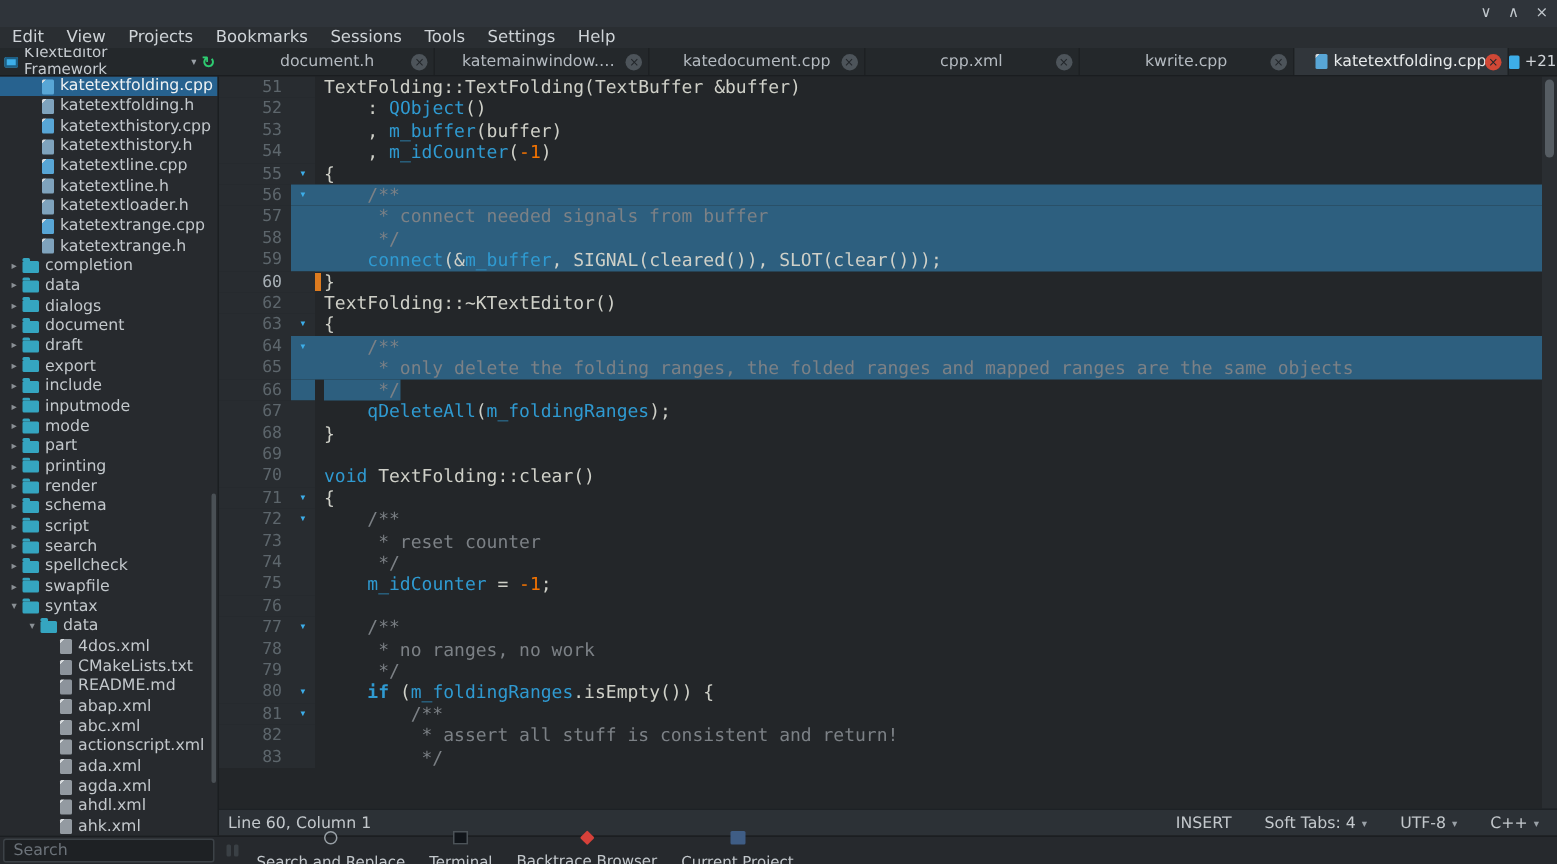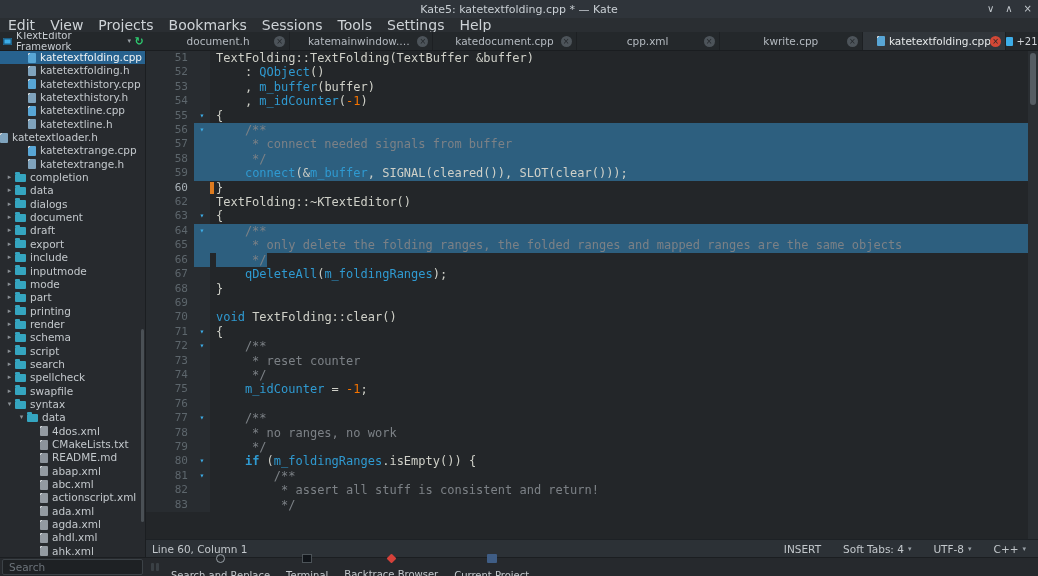--- a/index.html
+++ b/index.html
@@ -6,21 +6,21 @@
   .app{width:1038px;height:576px;overflow:hidden;position:relative;
        font-family:"DejaVu Sans",sans-serif;color:#c6cbd0;background:#232629;
        display:flex;flex-direction:column;}
   
   .titlebar{height:18px;background:#2f343a;display:flex;align-items:center;
             justify-content:center;position:relative;font-size:11px;color:#c9cfd4;flex:none;}
   .tb-controls{position:absolute;right:6px;top:0;height:18px;display:flex;align-items:center;gap:11px;}
   .win-btn{font-size:10px;color:#c2c8cd;line-height:18px;cursor:default;}
   
   .menubar{height:14px;background:#2a2e32;display:flex;align-items:center;gap:15px;
-           padding-left:8px;font-size:14px;color:#ced3d7;flex:none;}
+           padding-left:8px;font-size:11px;color:#ced3d7;flex:none;}
   .menu-item{line-height:14px;}
   
   .tabrow{height:18px;background:#24282b;display:flex;align-items:stretch;flex:none;
           border-bottom:1px solid #1a1d20;}
   .project-selector{width:128px;flex:none;display:flex;align-items:center;gap:4px;
                     padding-left:3px;font-size:10px;color:#c6cbd0;overflow:hidden;}
   .monitor-icon{width:9px;height:7px;background:#3daee9;border-radius:1px;flex:none;
                 box-shadow:inset 0 0 0 1.5px #1d5f85;}
   .ddg{font-size:7px;color:#9aa1a7;}
   .refresh{width:16px;flex:none;color:#2ecc71;font-size:11px;font-weight:bold;
@@ -101,21 +101,20 @@
   .terminal-icon{width:10px;height:9px;background:#11151a;border:1px solid #4c5358;box-sizing:border-box;}
   .backtrace-icon{width:7px;height:7px;background:#d6413a;transform:rotate(45deg);border-radius:1px;}
   .project-view-icon{width:10px;height:9px;background:#3f5d85;border-radius:1px;}
 </style>
 </head>
 <body>
 
 <div class="app">
 
   <div class="titlebar">
-    <span class="tb-title">Kate5: katetextfolding.cpp * — Kate</span>
     <div class="tb-controls">
         <span class="win-btn">∨</span>
         <span class="win-btn">∧</span>
         <span class="win-btn">×</span>
       </div>
   </div>
 
   <div class="menubar">
       <span class="menu-item">Edit</span>
       <span class="menu-item">View</span>
@@ -187,21 +186,21 @@
             <span class="tree-label">katetexthistory.h</span>
           </div>
           <div class="tree-row" style="padding-left: 28px;">
             <span class="file-icon fi-cpp"></span>
             <span class="tree-label">katetextline.cpp</span>
           </div>
           <div class="tree-row" style="padding-left: 28px;">
             <span class="file-icon fi-h"></span>
             <span class="tree-label">katetextline.h</span>
           </div>
-          <div class="tree-row" style="">
+          <div class="tree-row" style="padding-left: 28px;">
             <span class="file-icon fi-h"></span>
             <span class="tree-label">katetextloader.h</span>
           </div>
           <div class="tree-row" style="padding-left: 28px;">
             <span class="file-icon fi-cpp"></span>
             <span class="tree-label">katetextrange.cpp</span>
           </div>
           <div class="tree-row" style="padding-left: 28px;">
             <span class="file-icon fi-h"></span>
             <span class="tree-label">katetextrange.h</span>

